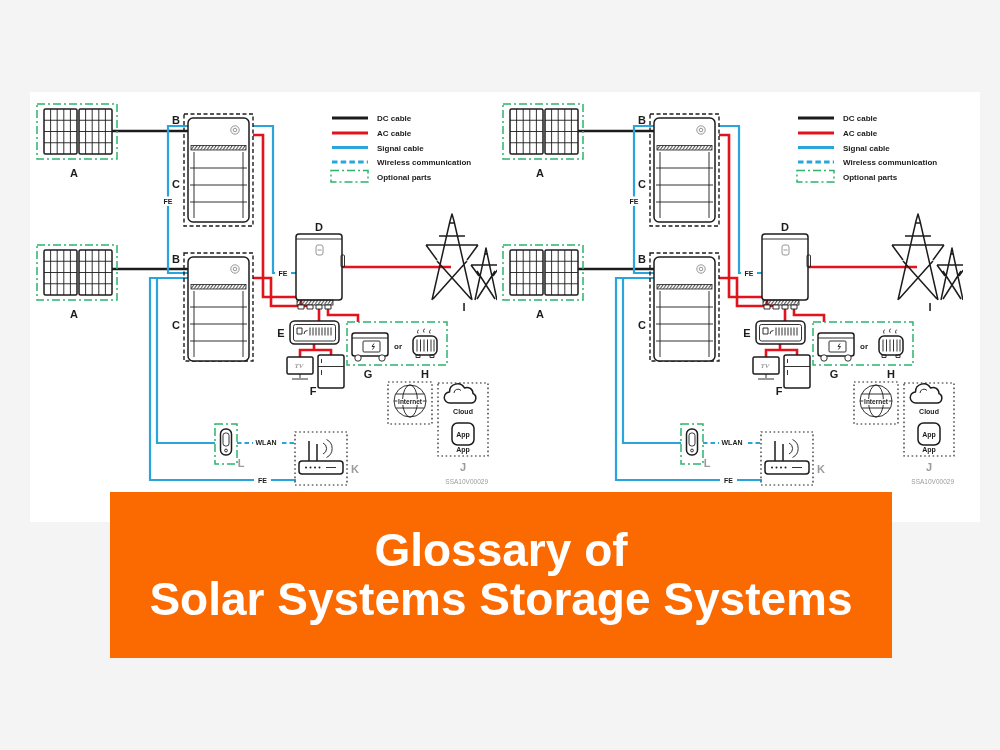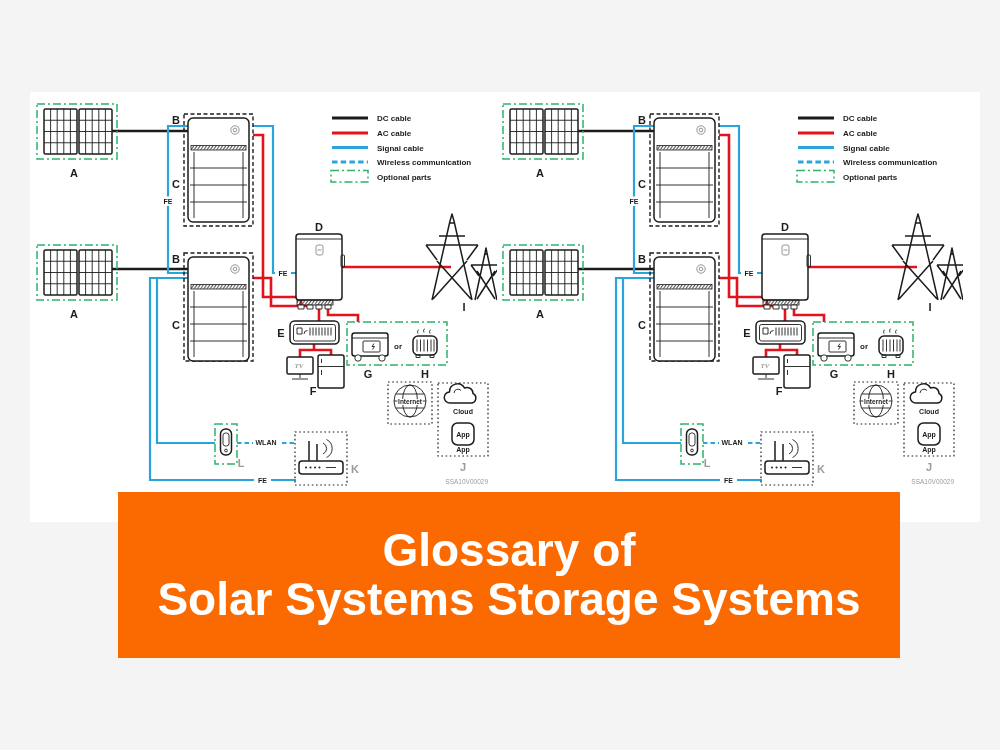--- a/index.html
+++ b/index.html
@@ -3,21 +3,21 @@
 <meta charset="utf-8">
 <style>
   html,body{margin:0;padding:0;}
   body{width:1000px;height:750px;background:#f4f4f5;overflow:hidden;
        font-family:"Liberation Sans",sans-serif;}
   .stage{position:relative;width:1000px;height:750px;}
   .panel{position:absolute;left:30px;top:92px;width:950px;height:430px;background:#ffffff;}
   .svg-wrap{position:absolute;top:93px;}
   .svg-left{left:30px;}
   .svg-right{left:496px;}
-  .banner{position:absolute;left:118px;top:492px;width:782px;height:166px;
+  .banner{position:absolute;left:110px;top:492px;width:782px;height:166px;
           background:#fb6a00;display:flex;flex-direction:column;
           align-items:center;justify-content:center;}
   .banner-line{color:#ffffff;font-size:46px;font-weight:bold;line-height:1.06;
                text-align:center;white-space:nowrap;}
 
   
   svg{display:block;}
   .ic{fill:none;stroke:#1c1c1c;stroke-width:1.5;stroke-linejoin:round;}
   .thin{stroke-width:0.9;}
   .dc{fill:none;stroke:#1c1c1c;stroke-width:2.6;}

